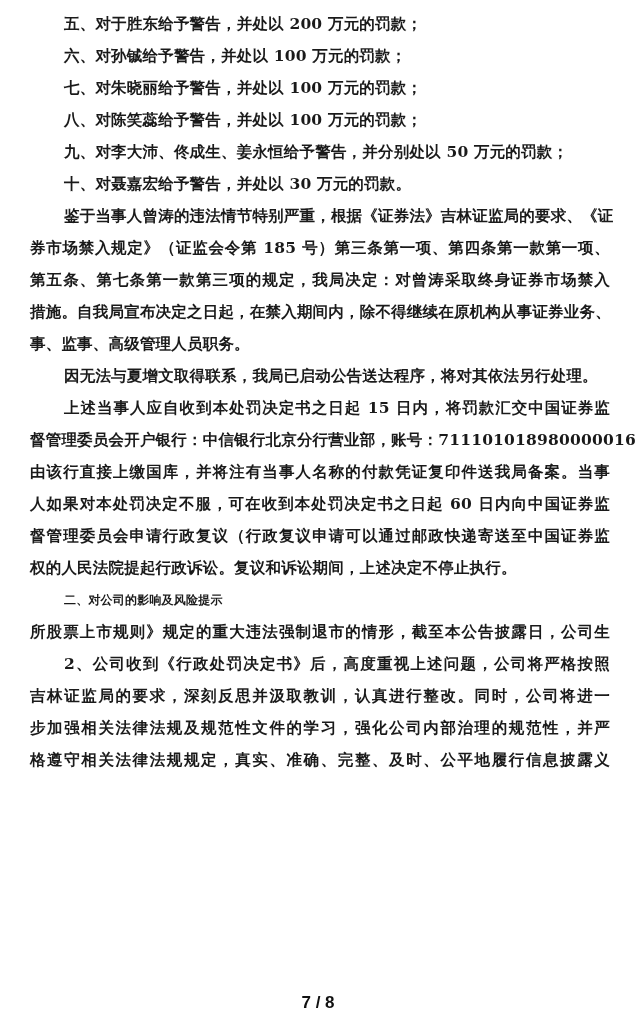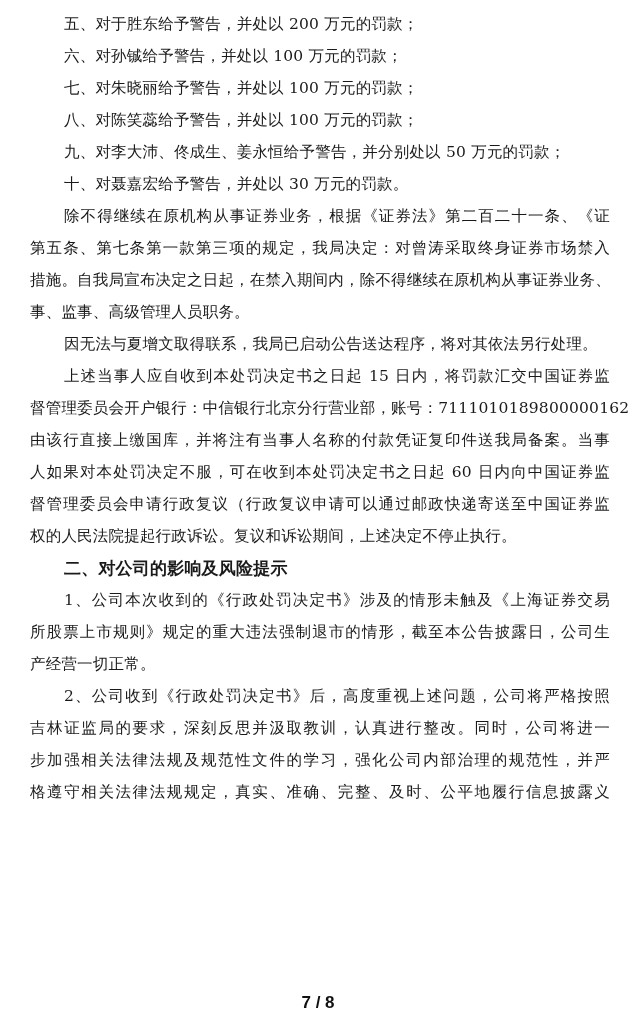--- a/index.html
+++ b/index.html
@@ -1,61 +1,60 @@
 <!DOCTYPE html>
 <html><head>
 <meta charset="utf-8">
 <style>
   html, body { margin: 0; padding: 0; background: #ffffff; }
   body { width: 636px; height: 1030px; position: relative; overflow: hidden;
          font-family: "DejaVu Serif", "Liberation Serif", serif; color: #1a1a1a; }
   .page { position: absolute; left: 30px; top: 8px; width: 580px; }
   .line { height: 32px; line-height: 32px; font-size: 15.5px; white-space: nowrap;
-          letter-spacing: 0.2px; }
+          letter-spacing: 0.2px; font-weight: bold; }
   .indent { padding-left: 34px; }
   .justify { text-align: justify; text-align-last: justify; }
-  .heading { font-weight: bold; font-family: "DejaVu Sans", "Liberation Sans", sans-serif; font-size: 17px; }
+  .heading { font-weight: bold; font-family: "DejaVu Sans", "Liberation Sans", sans-serif; font-size: 12px; }
   .pagenum { position: absolute; top: 993px; left: 0; width: 636px; text-align: center;
              font-family: "Liberation Sans", "DejaVu Sans", sans-serif; font-weight: bold; font-size: 17px; color: #111; }
 </style>
 </head>
 <body>
 
 <div class="page">
   <div class="line indent">五、对于胜东给予警告，并处以 200 万元的罚款；</div>
   <div class="line indent">六、对孙铖给予警告，并处以 100 万元的罚款；</div>
   <div class="line indent">七、对朱晓丽给予警告，并处以 100 万元的罚款；</div>
   <div class="line indent">八、对陈笑蕊给予警告，并处以 100 万元的罚款；</div>
   <div class="line indent">九、对李大沛、佟成生、姜永恒给予警告，并分别处以 50 万元的罚款；</div>
   <div class="line indent">十、对聂嘉宏给予警告，并处以 30 万元的罚款。</div>
 
   <div>
-    <div class="line indent justify">除不得继续在原机构从事证券业务，根据《证券法》第二百二十一条、《证</div>
+    <div class="line indent justify">鉴于当事人曾涛的违法情节特别严重，根据《证券法》吉林证监局的要求、《证</div>
+    <div class="line justify">券市场禁入规定》（证监会令第 185 号）第三条第一项、第四条第一款第一项、</div>
     <div class="line justify">第五条、第七条第一款第三项的规定，我局决定：对曾涛采取终身证券市场禁入</div>
     <div class="line justify">措施。自我局宣布决定之日起，在禁入期间内，除不得继续在原机构从事证券业务、</div>
     <div class="line">事、监事、高级管理人员职务。</div>
   </div>
 
   <div class="line indent">因无法与夏增文取得联系，我局已启动公告送达程序，将对其依法另行处理。</div>
 
   <div>
     <div class="line indent justify">上述当事人应自收到本处罚决定书之日起 15 日内，将罚款汇交中国证券监</div>
     <div class="line justify">督管理委员会开户银行：中信银行北京分行营业部，账号：7111010189800000162，</div>
     <div class="line justify">由该行直接上缴国库，并将注有当事人名称的付款凭证复印件送我局备案。当事</div>
     <div class="line justify">人如果对本处罚决定不服，可在收到本处罚决定书之日起 60 日内向中国证券监</div>
     <div class="line justify">督管理委员会申请行政复议（行政复议申请可以通过邮政快递寄送至中国证券监</div>
     <div class="line">权的人民法院提起行政诉讼。复议和诉讼期间，上述决定不停止执行。</div>
   </div>
 
   <div class="line indent heading">二、对公司的影响及风险提示</div>
 
   <div>
-    <div class="line indent justify">1、公司本次收到的《行政处罚决定书》涉及的情形未触及《上海证券交易</div>
     <div class="line justify">所股票上市规则》规定的重大违法强制退市的情形，截至本公告披露日，公司生</div>
-    <div class="line">产经营一切正常。</div>
   </div>
 
   <div>
     <div class="line indent justify">2、公司收到《行政处罚决定书》后，高度重视上述问题，公司将严格按照</div>
     <div class="line justify">吉林证监局的要求，深刻反思并汲取教训，认真进行整改。同时，公司将进一</div>
     <div class="line justify">步加强相关法律法规及规范性文件的学习，强化公司内部治理的规范性，并严</div>
     <div class="line justify">格遵守相关法律法规规定，真实、准确、完整、及时、公平地履行信息披露义</div>
   </div>
 </div>
 

